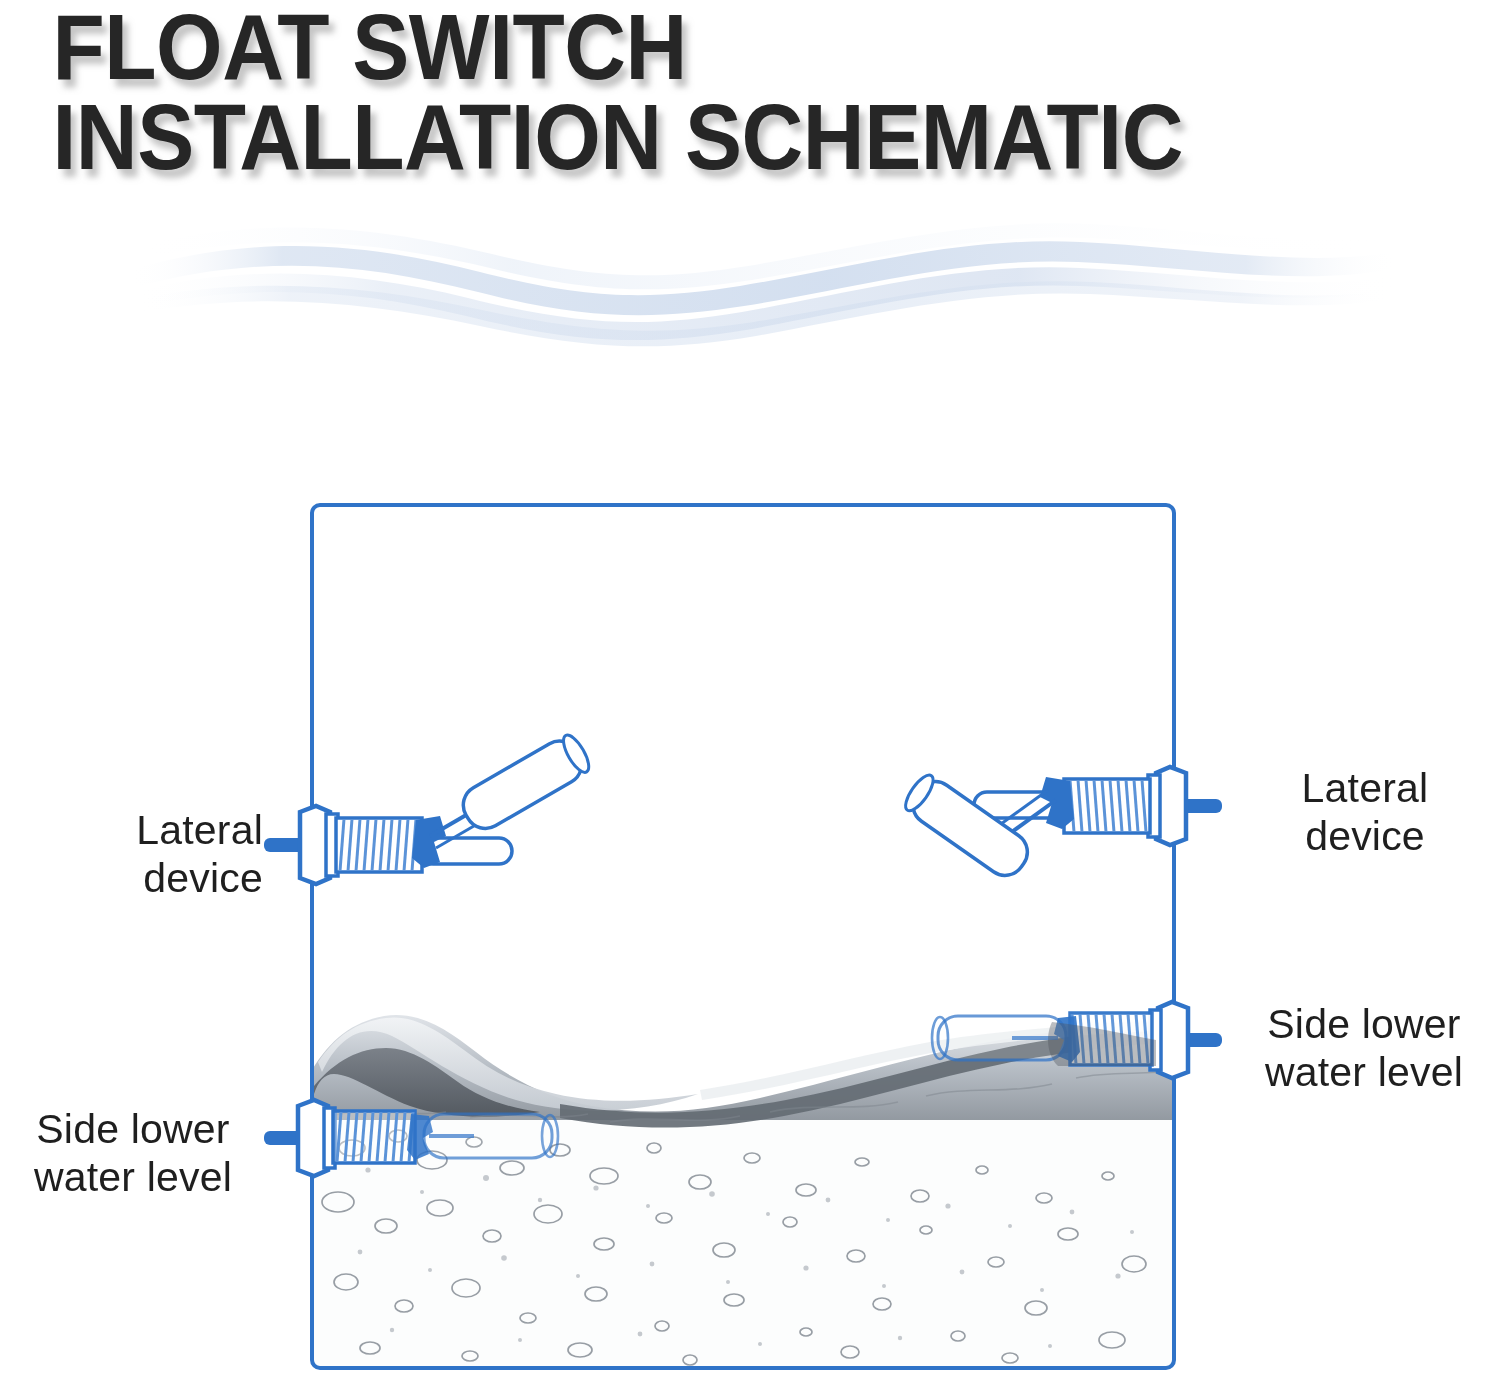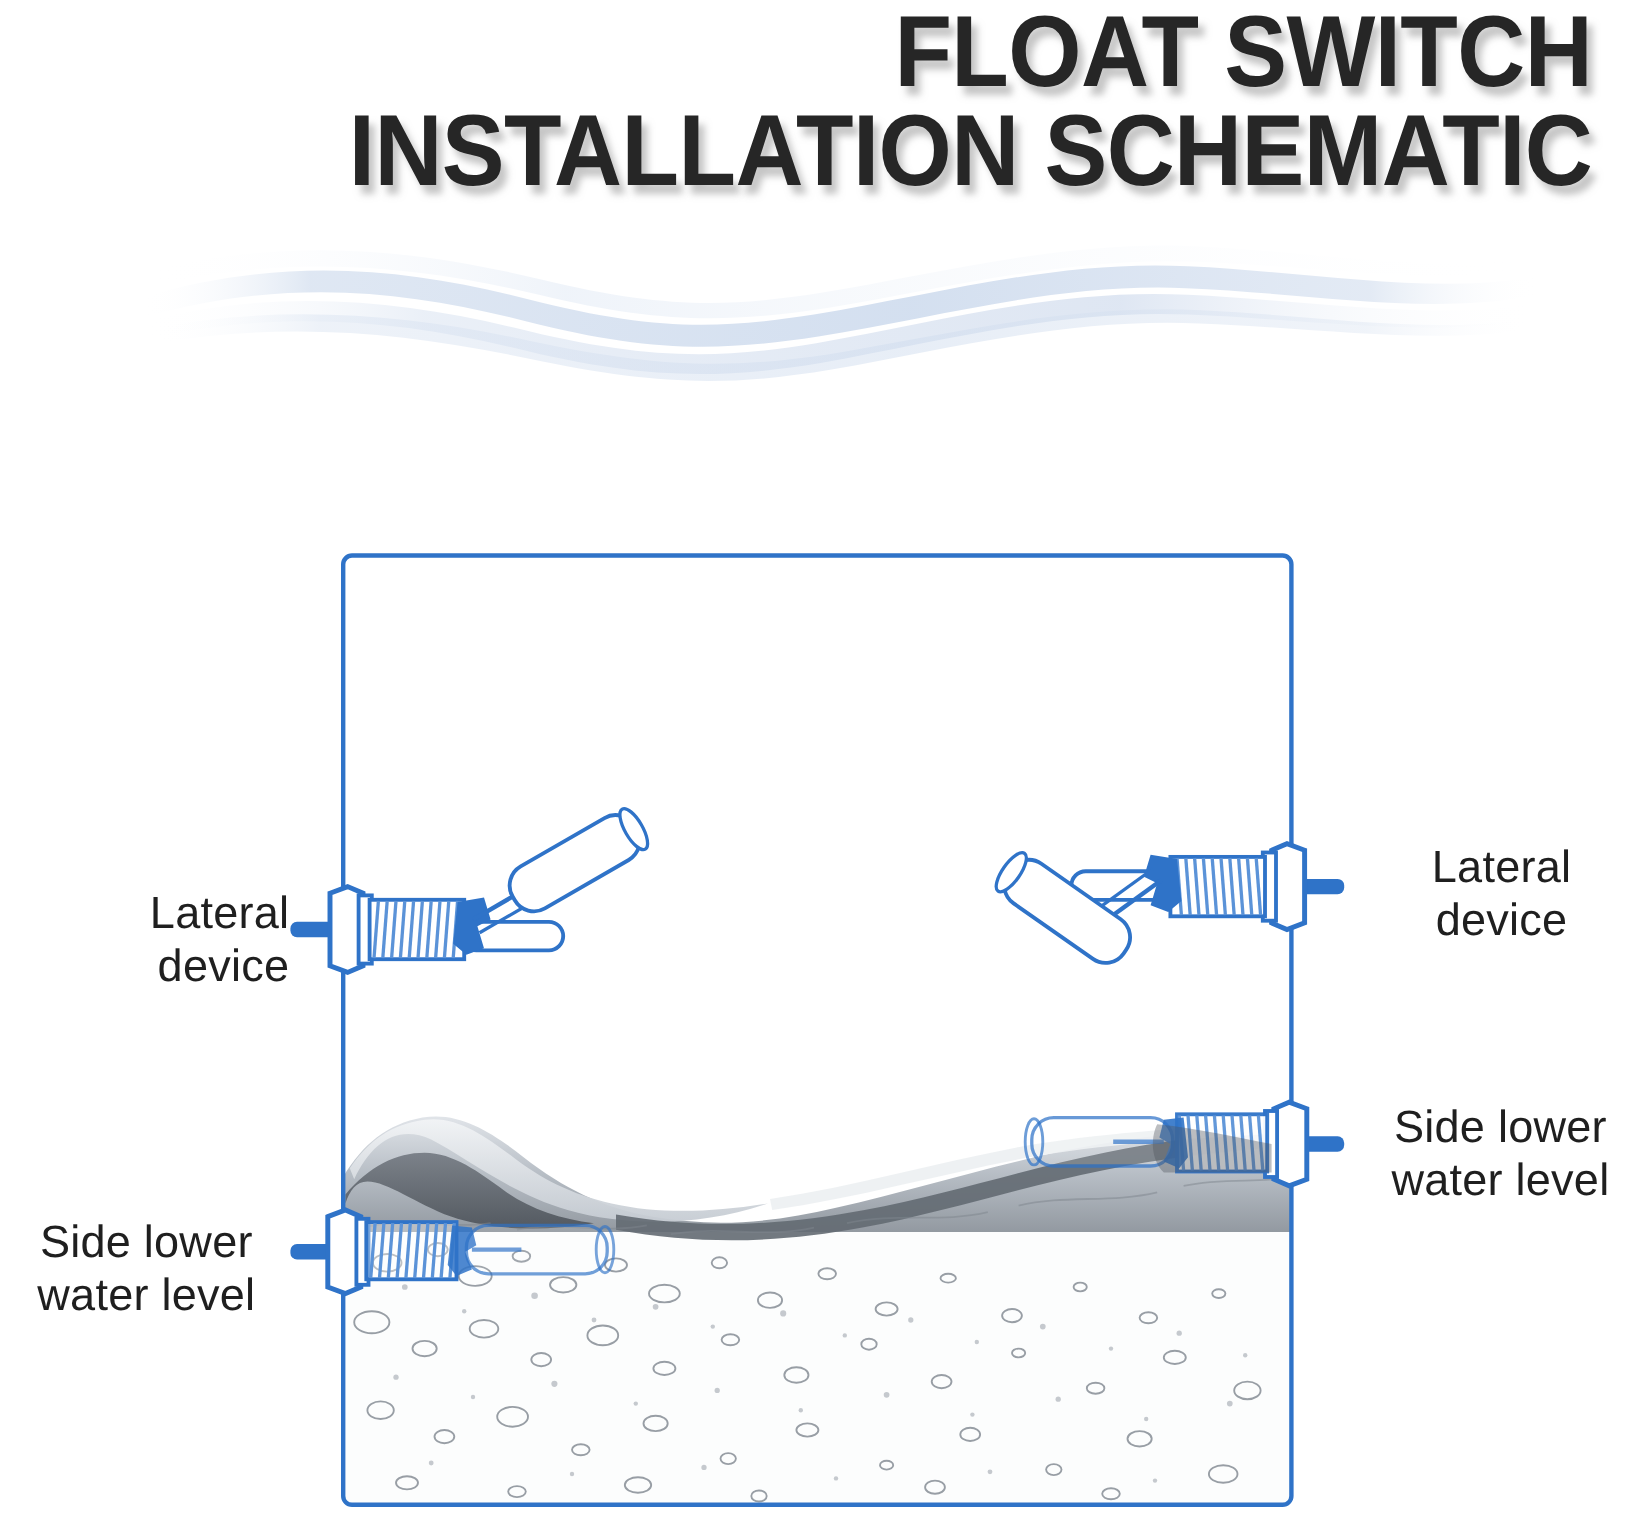--- a/index.html
+++ b/index.html
@@ -8,21 +8,21 @@
     width:1500px;height:1377px;
     background:#ffffff;
     font-family:"Liberation Sans","DejaVu Sans",sans-serif;
     overflow:hidden;position:relative;
   }
   #stage{position:absolute;inset:0;width:1500px;height:1377px;}
 
   
   .title-block{
     position:absolute;left:0;top:2px;width:1500px;
-    text-align:right;pointer-events:none;
+    text-align:left;pointer-events:none;
   }
   .title-line{
     display:block;
     color:#262626;
     font-family:"Liberation Sans","DejaVu Sans",sans-serif;
     font-weight:bold;
     font-size:92px;
     line-height:0.98;
     letter-spacing:-0.5px;
     transform:scaleX(0.93);

